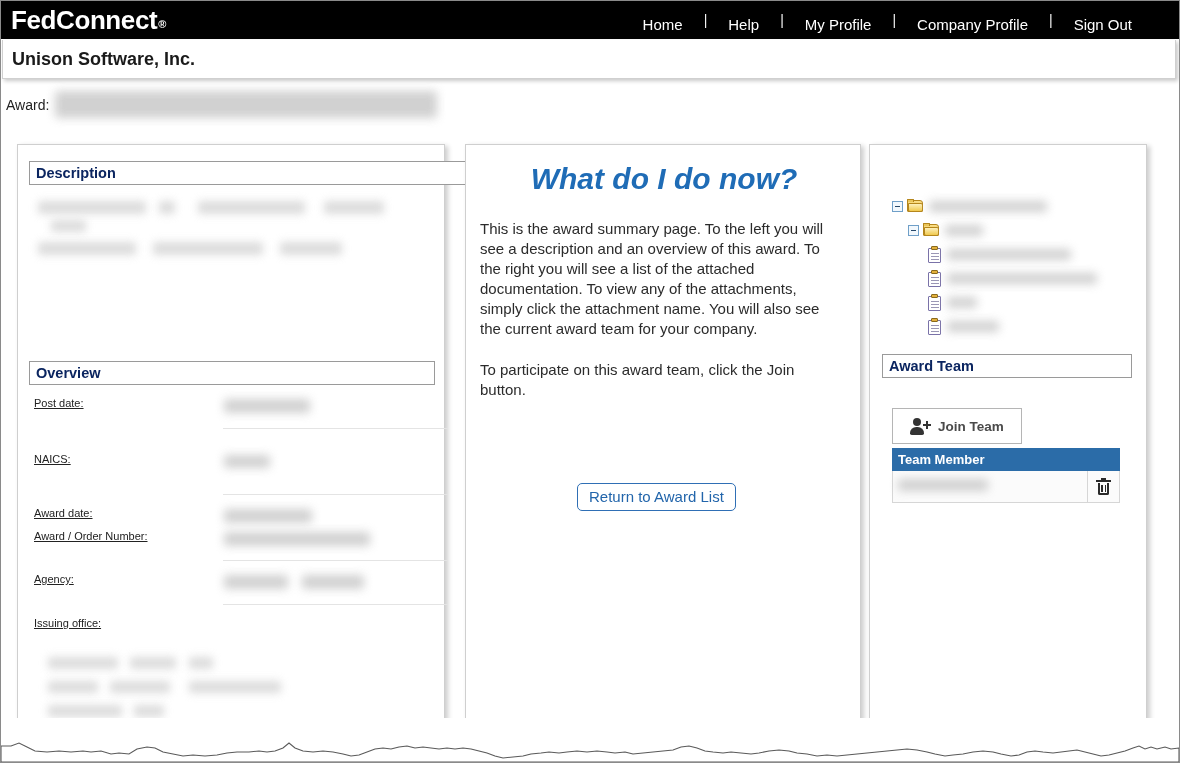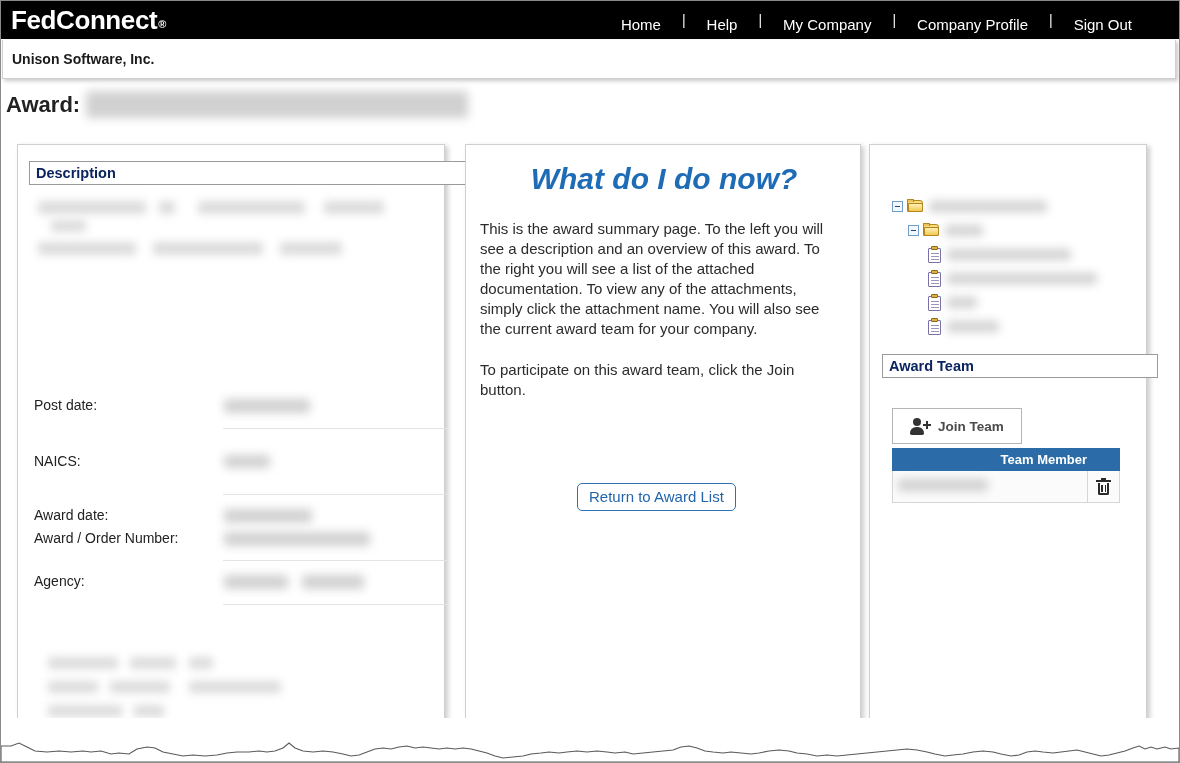--- a/index.html
+++ b/index.html
@@ -77,34 +77,34 @@
     width: 1174px;
     height: 39px;
     background: #ffffff;
     border: 1px solid #d0d0d0;
     border-top: none;
     box-shadow: 2px 2px 4px rgba(0,0,0,0.22);
     display: flex;
     align-items: center;
   }
   #companyname {
-    font-size: 14px;
+    font-size: 18px;
     font-weight: bold;
     color: #1a1a1a;
     padding-left: 9px;
   }
 
   
   #awardtitle {
     position: absolute;
     top: 90px; left: 5px;
     display: flex;
     align-items: center;
-    font-size: 22px;
-    font-weight: bold;
+    font-size: 14px;
+    font-weight: normal;
     color: #222222;
   }
   #awardtitle .lbl { white-space: nowrap; }
 
   
   .redact {
     background: #c9c9c9;
     filter: blur(5px);
     border-radius: 2px;
     display: inline-block;
@@ -144,24 +144,25 @@
 
   #desc-head { position: absolute; left: 11px; top: 16px; width: 476px; }
   #desc-body { position: absolute; left: 20px; top: 55px; width: 390px; }
 
   #ovw-head  { position: absolute; left: 11px; top: 216px; width: 406px; }
 
   .ovw-row {
     position: absolute;
     left: 16px;
     width: 400px;
-    font-size: 14px;
+    font-size: 11px;
     color: #222222;
     display: flex;
     align-items: flex-end;
+    text-decoration: underline;
   }
   .ovw-label { white-space: nowrap; }
 
   .fieldline {
     position: absolute;
     height: 1px;
     background: #e4e4e4;
   }
 
   
@@ -195,21 +196,21 @@
     background: #ffffff;
     color: #2265ab;
     font-size: 15px;
     font-family: "Liberation Sans", sans-serif;
     cursor: pointer;
     line-height: 1;
   }
 
   
   #doc-head  { position: absolute; left: 12px; top: 16px; width: 250px; }
-  #team-head { position: absolute; left: 12px; top: 209px; width: 276px; }
+  #team-head { position: absolute; left: 12px; top: 209px; width: 250px; }
 
   #doctree {
     position: absolute;
     left: 14px; top: 49px;
     width: 254px;
     font-size: 13px;
   }
   .tnode {
     display: flex;
     align-items: center;
@@ -339,21 +340,21 @@
     left: 22px; top: 303px;
     width: 228px;
     border-collapse: collapse;
     font-size: 13px;
   }
   #teamtable th {
     background: #2b6ca8;
     color: #ffffff;
     font-size: 13px;
     font-weight: bold;
-    text-align: right;
+    text-align: left;
     padding: 3px 0 3px 5px;
     border: 1px solid #2b6ca8;
     height: 20px;
   }
   #teamtable th.thin { width: 32px; }
   #teamtable td {
     border: 1px solid #d6d6d6;
     height: 32px;
     padding: 0 5px;
     vertical-align: middle;
@@ -410,21 +411,21 @@
   <div id="topbar">
     <div id="brand">
       <span>FedConnect</span>
         <span class="reg">®</span>
     </div>
     <div id="nav">
       <a href="#">Home</a>
       <span class="sep">|</span>
       <a href="#">Help</a>
       <span class="sep">|</span>
-      <a href="#">My Company</a>
+      <a href="#">My Profile</a>
       <span class="sep">|</span>
       <a href="#">Company Profile</a>
       <span class="sep">|</span>
       <a href="#">Sign Out</a>
     </div>
   </div>
 
   <div id="companybar">
     <span id="companyname">Unison Software, Inc.</span>
   </div>
@@ -445,20 +446,23 @@
       <span class="redact-soft" style="width:16px;height:13px;margin-left:9px;"></span>
       <span class="redact-soft" style="width:107px;height:13px;margin-left:18px;"></span>
       <span class="redact-soft" style="width:60px;height:13px;margin-left:15px;"></span>
       <span class="redact-soft" style="width:35px;height:12px;margin-left:13px;"></span>
       <br>
       <span class="redact-soft" style="width:98px;height:13px;margin-top:6px;"></span>
       <span class="redact-soft" style="width:110px;height:13px;margin-left:13px;margin-top:6px;"></span>
       <span class="redact-soft" style="width:62px;height:13px;margin-left:12px;margin-top:6px;"></span>
     </div>
 
+    <div class="sechead" id="ovw-head">
+      <span>Overview</span>
+    </div>
 
     <div class="ovw-row" style="top:252px;">
       <span class="ovw-label">Post date:</span>
       <span class="redact" style="width:86px;height:14px;position:absolute;left:190px;top:2px;"></span>
     </div>
     <div class="fieldline" style="left:205px;top:283px;width:225px;"></div>
 
     <div class="ovw-row" style="top:308px;">
       <span class="ovw-label">NAICS:</span>
       <span class="redact" style="width:46px;height:13px;position:absolute;left:190px;top:2px;"></span>
@@ -477,20 +481,23 @@
     </div>
     <div class="fieldline" style="left:205px;top:415px;width:225px;"></div>
 
     <div class="ovw-row" style="top:428px;">
       <span class="ovw-label">Agency:</span>
       <span class="redact" style="width:64px;height:14px;position:absolute;left:190px;top:2px;"></span>
       <span class="redact" style="width:62px;height:14px;position:absolute;left:268px;top:2px;"></span>
     </div>
     <div class="fieldline" style="left:205px;top:459px;width:225px;"></div>
 
+    <div class="ovw-row" style="top:472px;">
+      <span class="ovw-label">Issuing office:</span>
+    </div>
 
     <div style="position:absolute;left:30px;top:510px;width:360px;">
       <span class="redact-soft" style="width:70px;height:12px;"></span>
       <span class="redact-soft" style="width:46px;height:12px;margin-left:8px;"></span>
       <span class="redact-soft" style="width:24px;height:12px;margin-left:8px;"></span>
       <br>
       <span class="redact-soft" style="width:50px;height:12px;margin-top:8px;"></span>
       <span class="redact-soft" style="width:60px;height:12px;margin-left:8px;margin-top:8px;"></span>
       <span class="redact-soft" style="width:92px;height:12px;margin-left:14px;margin-top:8px;"></span>
       <br>

